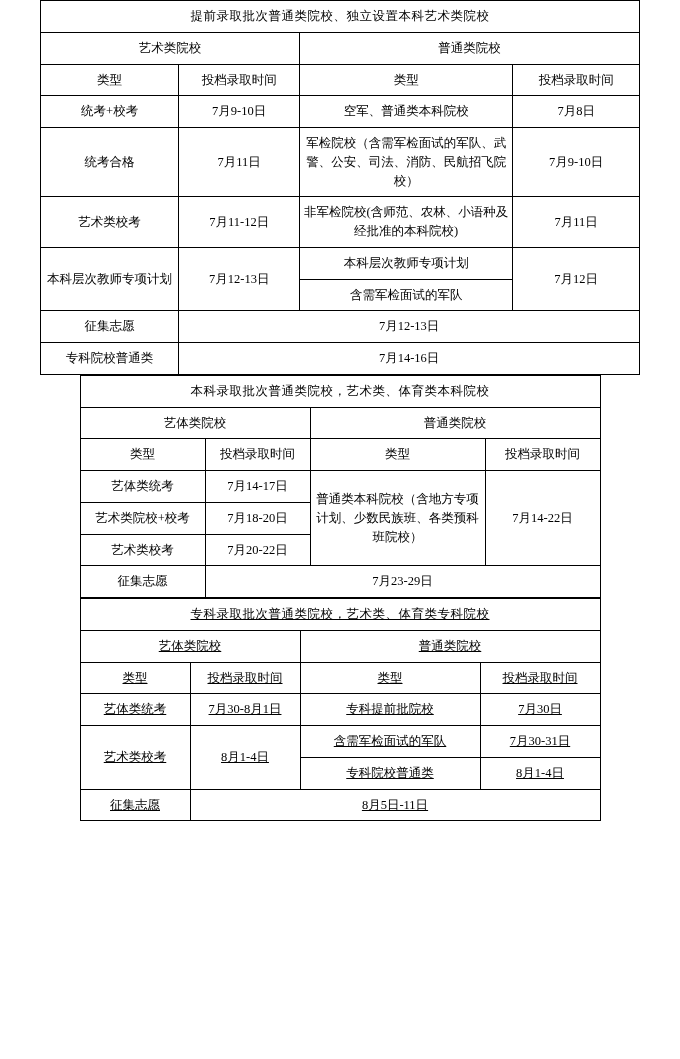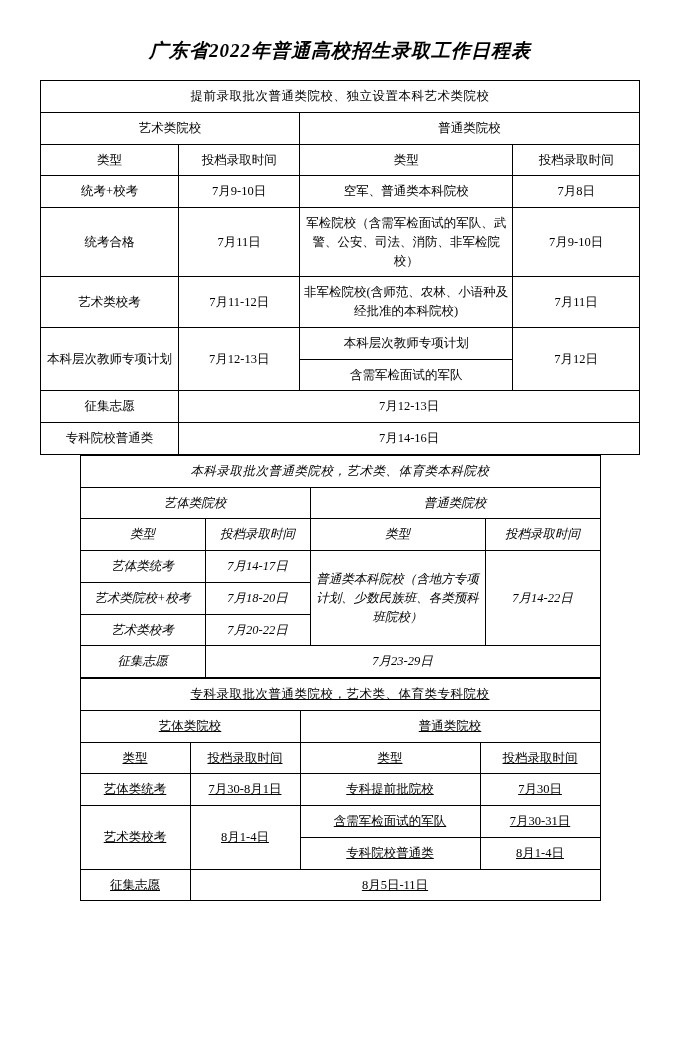--- a/index.html
+++ b/index.html
@@ -60,21 +60,20 @@
   }
   .block1 { margin-top: 0; }
   .block2 { margin-top: 58px; }
   .block3 { margin-top: 20px; }
 </style>
 </head>
 <body>
 
 <div class="page">
 
-  <div class="doc-title">广东省2022年普通高校招生录取工作日程表</div>
 
   <table class="sched block1" style="width:600px;">
     <colgroup>
       <col style="width:120px;">
       <col style="width:105px;">
       <col style="width:185px;">
       <col style="width:110px;">
     </colgroup>
     <tbody>
       <tr>
@@ -94,21 +93,21 @@
       <tr>
         <td>统考+校考</td>
         <td>7月9-10日</td>
         <td>空军、普通类本科院校</td>
         <td>7月8日</td>
       </tr>
 
       <tr>
         <td>统考合格</td>
         <td>7月11日</td>
-        <td class="lefttext">军检院校（含需军检面试的军队、武警、公安、司法、消防、非军检院校）</td>
+        <td class="lefttext">军检院校（含需军检面试的军队、武警、公安、司法、消防、民航招飞院校）</td>
         <td>7月9-10日</td>
       </tr>
 
       <tr>
         <td>艺术类校考</td>
         <td>7月11-12日</td>
         <td class="lefttext">非军检院校(含师范、农林、小语种及经批准的本科院校)</td>
         <td>7月11日</td>
       </tr>
 
@@ -126,21 +125,21 @@
         <td>征集志愿</td>
         <td colspan="3">7月12-13日</td>
       </tr>
       <tr>
         <td>专科院校普通类</td>
         <td colspan="3">7月14-16日</td>
       </tr>
     </tbody>
   </table>
 
-  <table class="sched block2" style="width:520px;font-style:italic;">
+  <table class="sched block2" style="width:520px;">
     <colgroup>
       <col style="width:125px;">
       <col style="width:105px;">
       <col style="width:175px;">
       <col style="width:115px;">
     </colgroup>
     <tbody>
       <tr>
         <td class="banner" colspan="4">本科录取批次普通类院校，艺术类、体育类本科院校</td>
       </tr>

